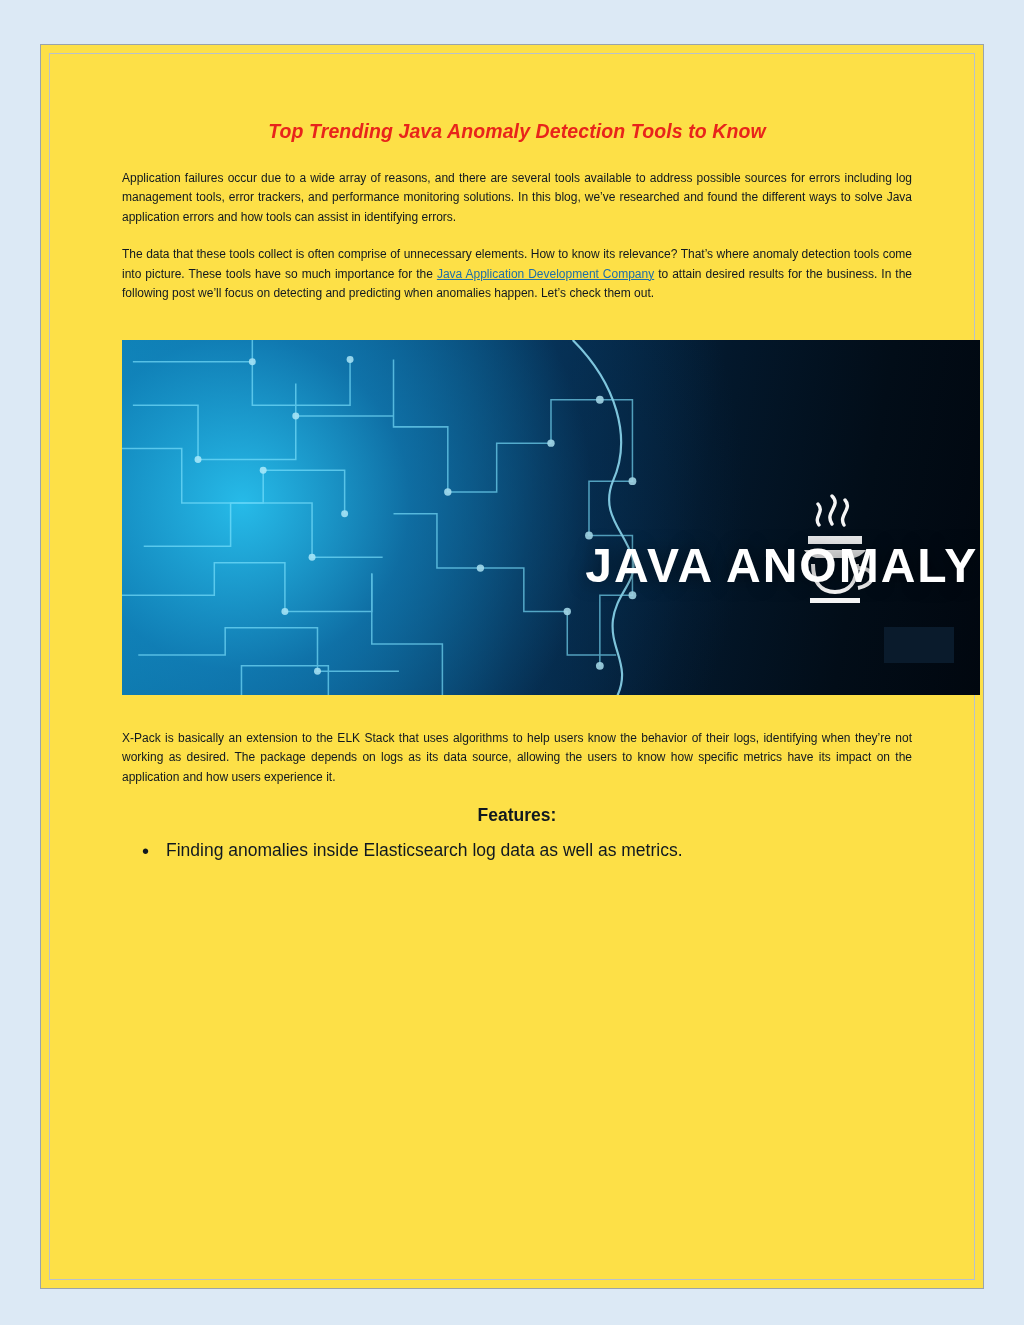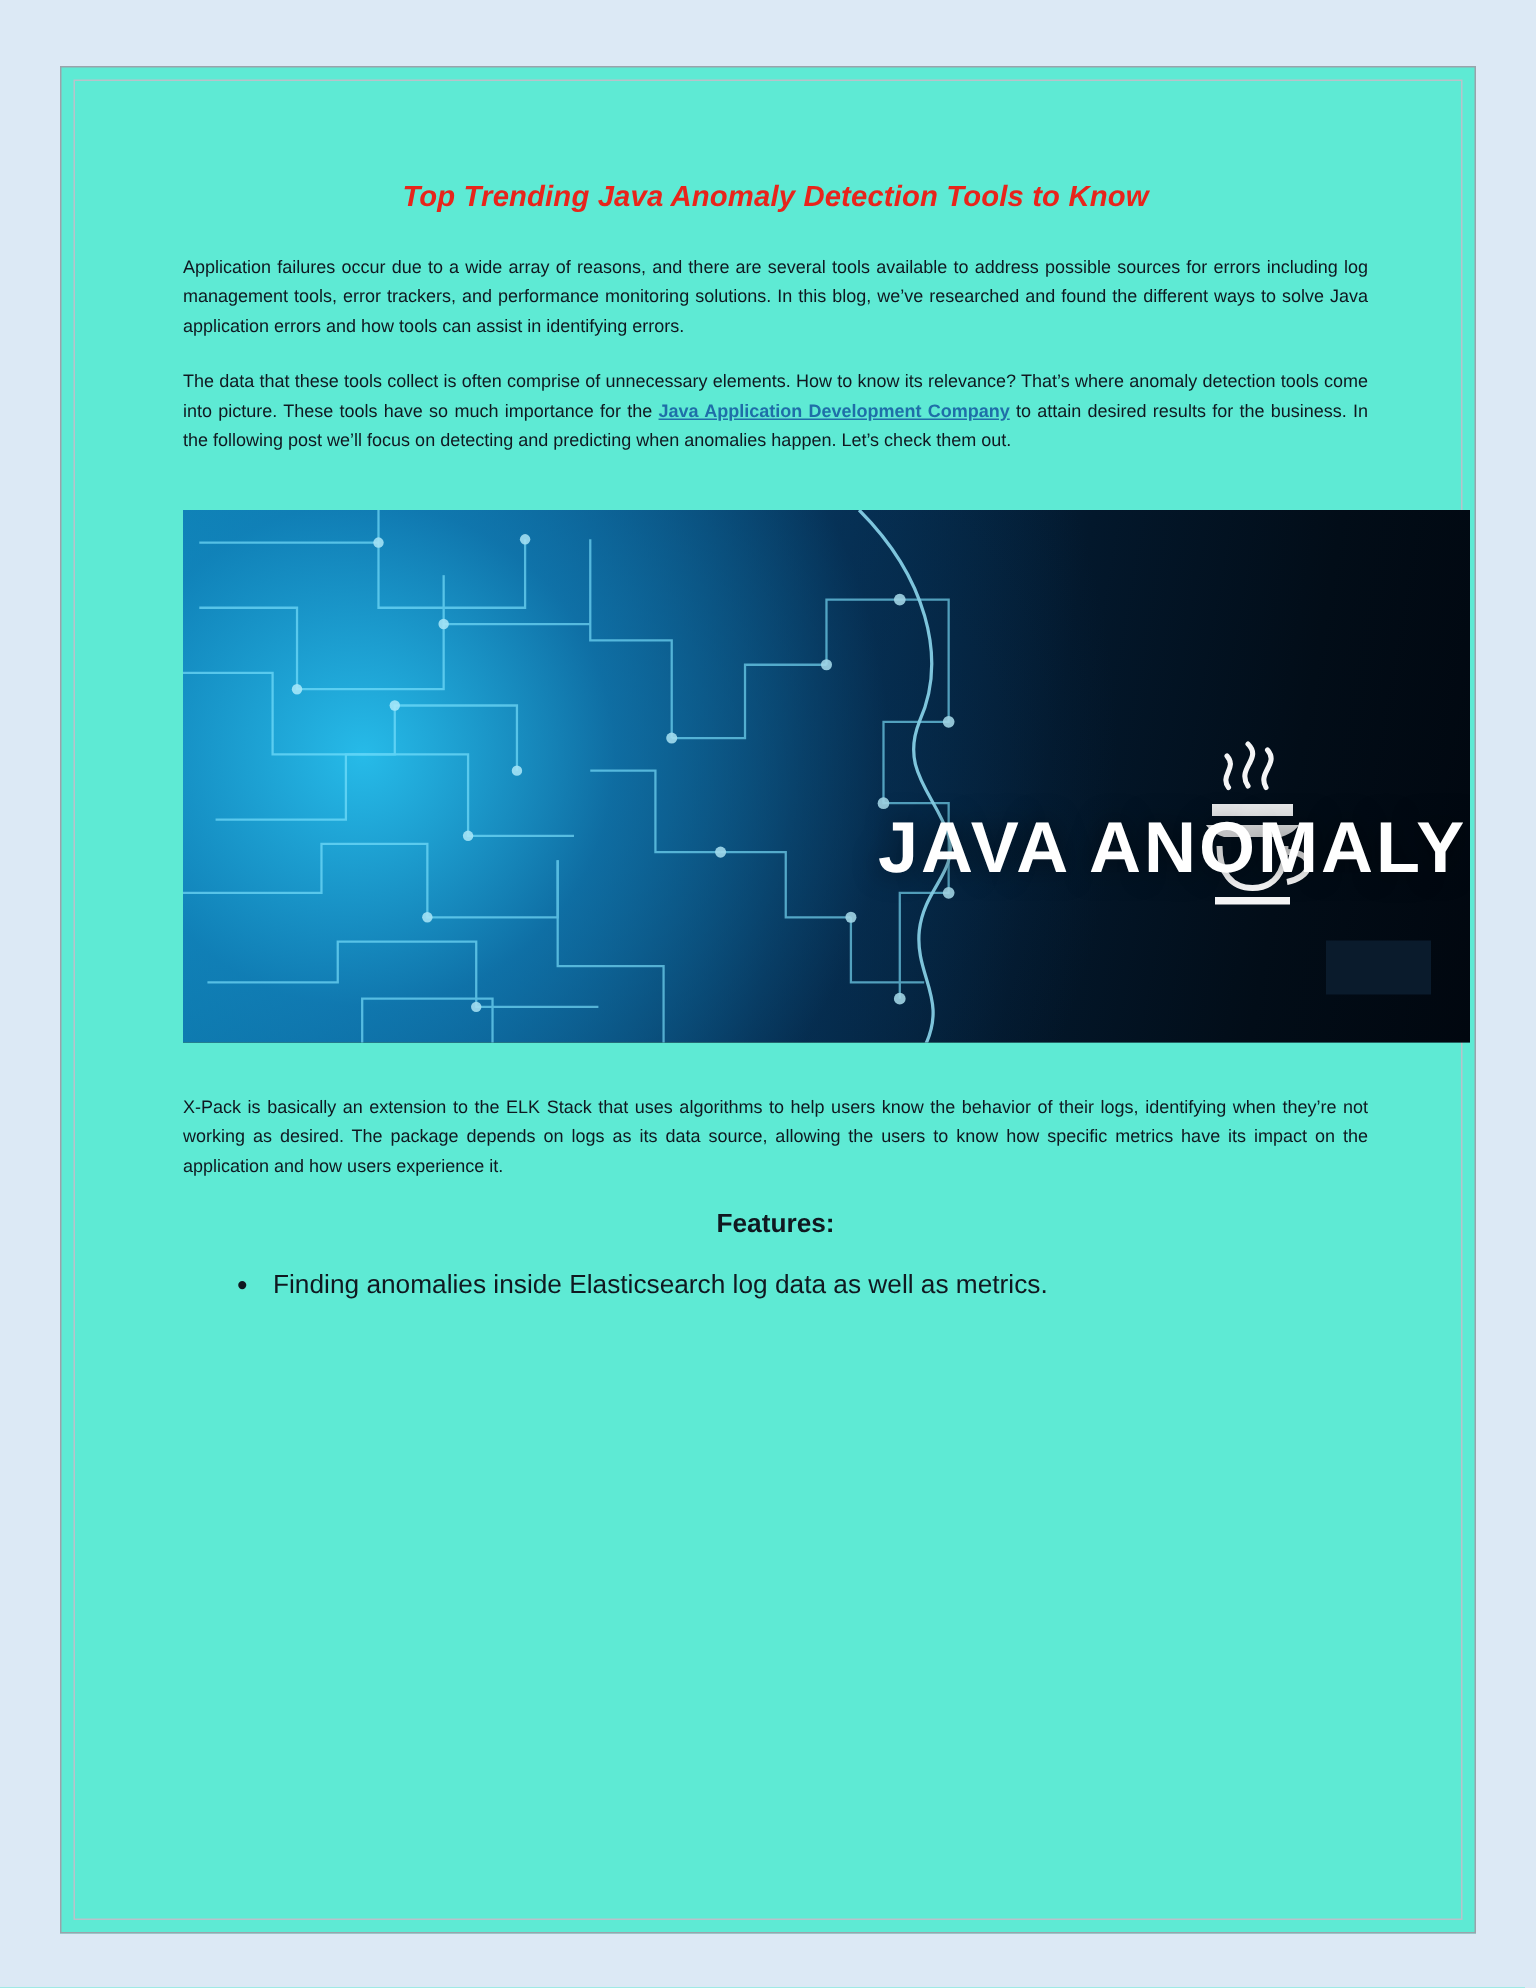--- a/index.html
+++ b/index.html
@@ -12,21 +12,21 @@
     background: #dce9f5;
     font-family: "Liberation Sans", sans-serif;
     overflow: hidden;
   }
   .page {
     position: absolute;
     left: 40px;
     top: 44px;
     width: 944px;
     height: 1245px;
-    background: #5eead4;
+    background: #fde047;
     border: 1px solid #9aa3ab;
     box-sizing: border-box;
     padding-left: 32px;
   }
   .page-inner {
     position: absolute;
     left: 8px;
     top: 8px;
     right: 8px;
     bottom: 8px;
@@ -51,21 +51,21 @@
   p.para {
     margin: 0 0 18px 0;
     font-size: 12px;
     line-height: 1.62;
     color: #101820;
     text-align: justify;
     text-justify: inter-word;
   }
   a.inline-link {
     color: #1f6ea8;
-    font-weight: bold;
+    font-weight: normal;
     text-decoration: underline;
   }
   .figure {
     margin: 36px 0 34px 0;
     width: 858px;
     height: 355px;
     position: relative;
     overflow: hidden;
     background: #04121f;
   }
@@ -115,21 +115,21 @@
     color: #101820;
   }
   h3.features-head {
     margin: 14px 0 10px 0;
     font-size: 17.5px;
     font-weight: bold;
     color: #101820;
     text-align: center;
   }
   ul.bullets {
-    margin: 16px;
+    margin: 0;
     padding-left: 44px;
     list-style: none;
   }
   ul.bullets li {
     position: relative;
     font-size: 17.5px;
     line-height: 1.6;
     color: #101820;
     margin-bottom: 6px;
   }

